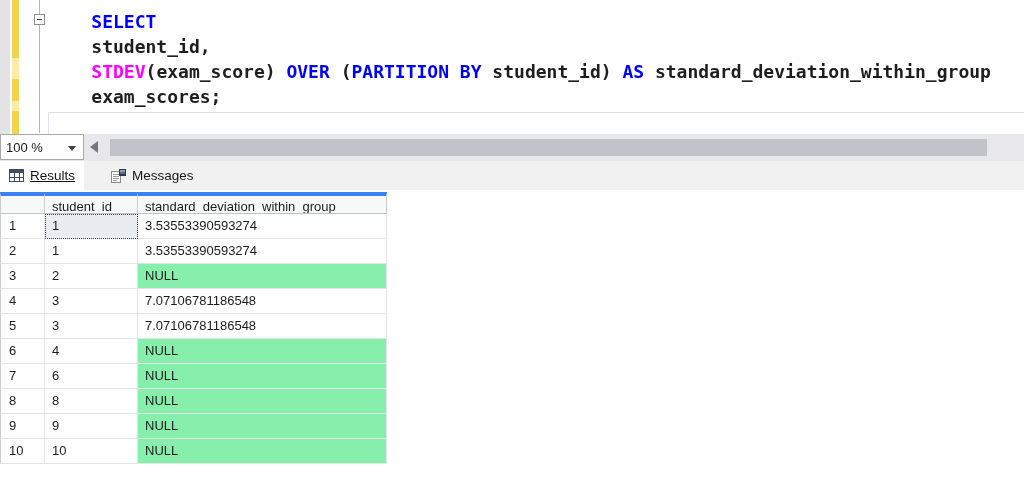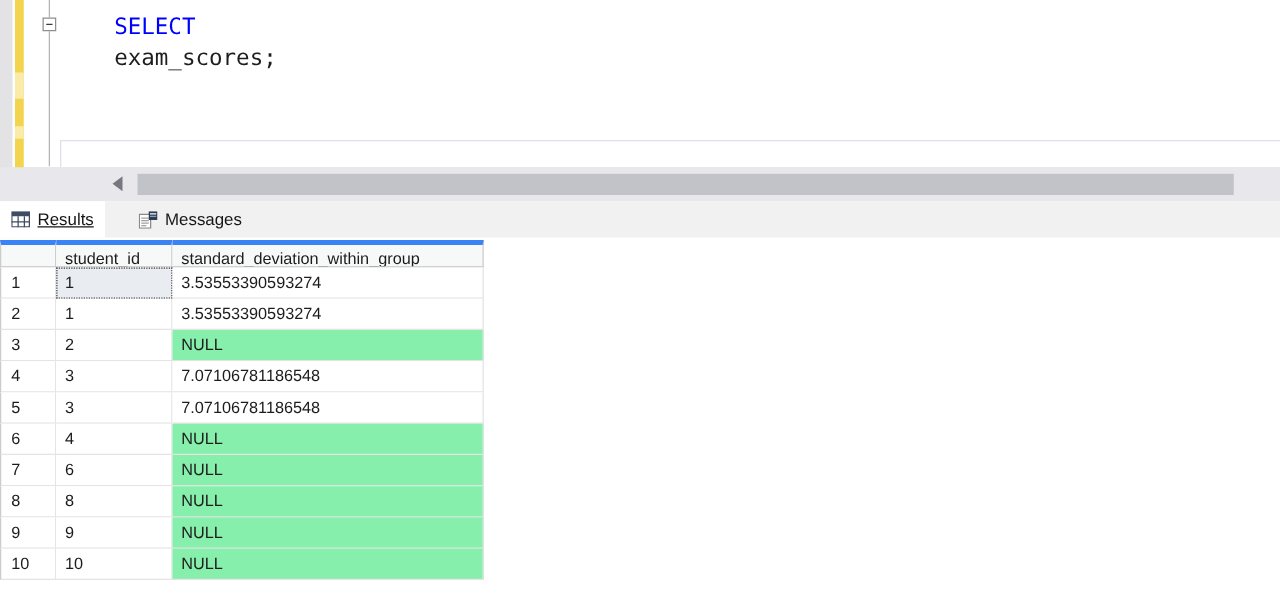--- a/index.html
+++ b/index.html
@@ -11,21 +11,21 @@
   
   .editor{position:absolute;left:0;top:0;width:1024px;height:134px;background:#fff;border-bottom:1px solid #d2d2d8;}
   .edge-strip{position:absolute;left:0;top:0;width:10px;height:134px;background:#e3e3e5;}
   .track-bar{position:absolute;left:12px;top:0;width:7px;height:134px;background:#f3d44e;}
   .track-bar .lite{position:absolute;left:0;width:7px;background:#faeca8;}
   .fold-line{position:absolute;left:39px;top:0;width:1px;height:133px;background:#b4b4b4;}
   .fold-box{position:absolute;left:34px;top:14px;width:11px;height:11px;background:#fff;border:1px solid #8e8e8e;box-sizing:border-box;}
   .fold-box i{position:absolute;left:2px;top:4px;width:5px;height:1px;background:#3c3c3c;}
   .stmt-box{position:absolute;left:48px;top:112px;right:0;height:21px;border-top:1px solid #e0e0ec;border-left:1px solid #e0e0ec;}
   .code{position:absolute;left:48px;top:9px;font-family:"DejaVu Sans Mono","Liberation Mono",monospace;font-size:18px;line-height:25px;color:#1e1e1e;}
-  .code-line{height:25px;white-space:pre;}
+  .code-line{height:25px;white-space:pre;font-weight:bold;}
   .tok-kw{color:#0000ff;}
   .tok-fn{color:#ff00ff;}
   .tok-plain{color:#1e1e1e;}
   
   .zoombar{position:absolute;left:0;top:134px;width:1024px;height:27px;background:#e8e8ec;}
   .zoom-select{position:absolute;left:0;top:0;width:84px;height:26px;background:#ffffff;border:1px solid #a9a9a9;box-sizing:border-box;font-size:13px;color:#1a1a1a;display:flex;align-items:center;padding-left:5px;}
   .zoom-caret{position:absolute;right:7px;top:11px;width:0;height:0;border-left:4px solid transparent;border-right:4px solid transparent;border-top:5px solid #404040;}
   .scroll-left{position:absolute;left:90px;top:7px;width:0;height:0;border-top:6px solid transparent;border-bottom:6px solid transparent;border-right:8px solid #77777f;}
   .scroll-thumb{position:absolute;left:110px;top:5px;width:877px;height:17px;background:#c2c3c9;}
   
@@ -53,25 +53,31 @@
     <span class="lite" style="top:58px;height:21px;"></span>
     <span class="lite" style="top:101px;height:10px;"></span>
   </div>
   <div class="fold-line"></div>
   <div class="fold-box">
       <i></i>
     </div>
   <div class="stmt-box"></div>
   <div class="code">
       <div class="code-line"><span class="tok-kw">    SELECT</span></div>
+      <div class="code-line"><span class="tok-plain">    student_id,</span></div>
+      <div class="code-line"><span class="tok-plain">    </span><span class="tok-fn">STDEV</span><span class="tok-plain">(exam_score) </span><span class="tok-kw">OVER</span><span class="tok-plain"> (</span><span class="tok-kw">PARTITION BY</span><span class="tok-plain"> student_id) </span><span class="tok-kw">AS</span><span class="tok-plain"> standard_deviation_within_group</span></div>
       <div class="code-line"><span class="tok-plain">    exam_scores;</span></div>
     </div>
 </div>
 
 <div class="zoombar">
+  <div class="zoom-select">
+    <span>100 %</span>
+    <span class="zoom-caret"></span>
+  </div>
   <div class="scroll-left"></div>
   <div class="scroll-thumb"></div>
 </div>
 
 <div class="tabbar">
   <div class="tab selected" style="left:0;">
     <span class="ic">
       <svg width="15" height="13" viewBox="0 0 15 13">
         <rect x="0.5" y="0.5" width="14" height="12" fill="#ffffff" stroke="#3f4d63"></rect>
         <rect x="0.5" y="0.5" width="14" height="3.5" fill="#3f4d63"></rect>

